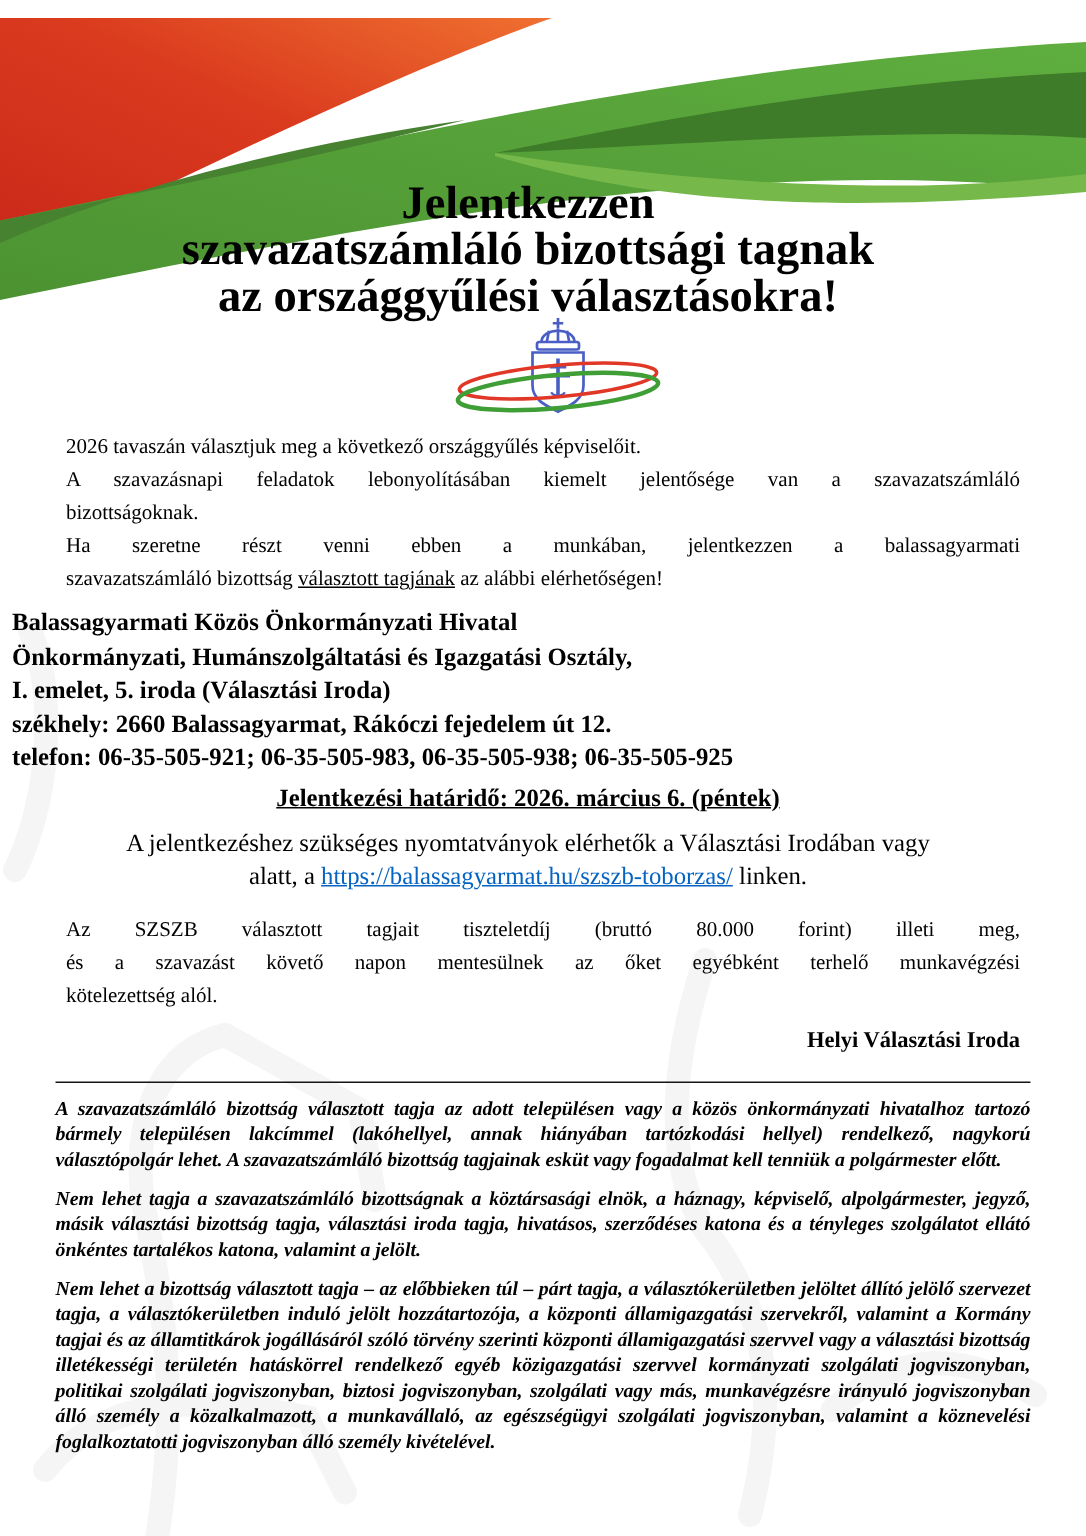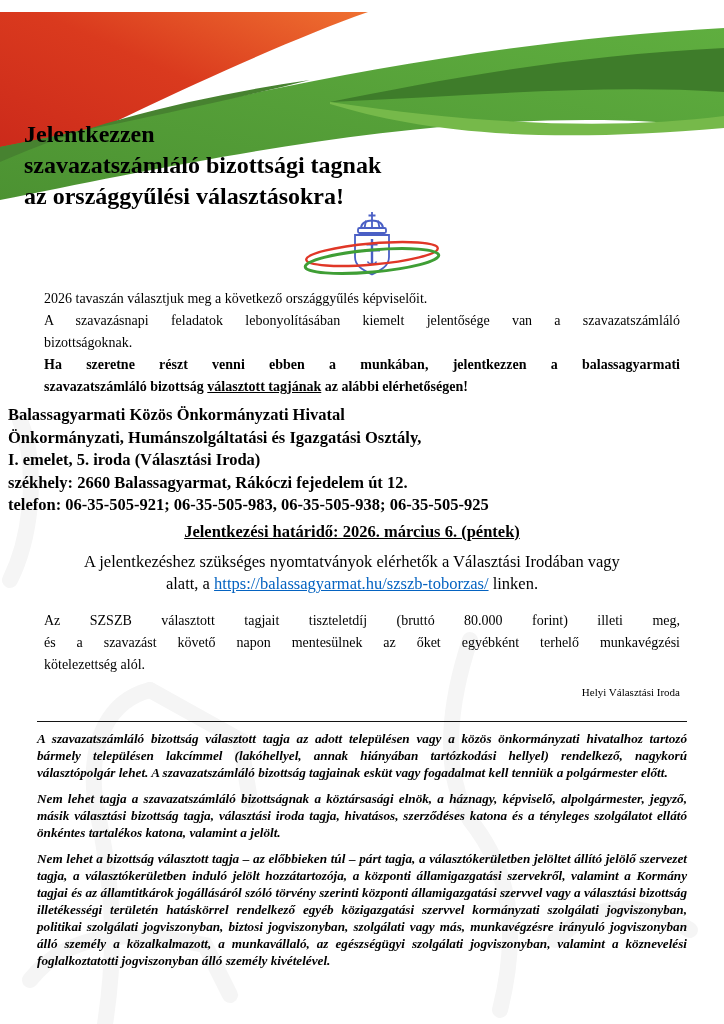--- a/index.html
+++ b/index.html
@@ -8,44 +8,44 @@
     background:#ffffff; overflow:hidden; color:#000;
     font-family:"Liberation Serif", serif;
   }
   svg { display:block; }
   .abs { position:absolute; }
   .watermark { top:0; left:0; z-index:0; }
   .header-graphic { top:0; left:0; z-index:1; }
   .content { z-index:2; }
 
   .title-block {
-    top:119px; left:24px; width:656px; 
-    font-size:24px; font-weight:bold; line-height:31px;
+    top:119px; left:24px; width:656px; text-align:center;
+    font-size:31px; font-weight:bold; line-height:31px;
   }
   .emblem { top:211px; left:302px; width:140px; height:80px; }
 
   .body-text { font-size:14px; line-height:22px; }
   .intro-block   { top:288px; left:44px; width:636px; }
   .comp-block    { top:610px; left:44px; width:636px; }
   .fjust    { text-align:justify; text-align-last:justify; }
-  .bold     { font-weight:bold; }
+  .bold     { font-weight:normal; }
   .ul       { text-decoration:underline; }
 
   .contact-block {
     top:404px; left:8px; width:656px; text-align:left;
     font-size:16.5px; font-weight:bold; line-height:22.5px;
   }
   .deadline-block {
     top:521px; left:24px; width:656px; text-align:center;
     font-size:16.5px; line-height:22.5px;
   }
   .deadline-heading { font-weight:bold; text-decoration:underline; margin-bottom:7px; }
   .doc-link { color:#0563C1; text-decoration:underline; cursor:pointer; }
 
-  .signature-block { top:686px; left:44px; width:636px; text-align:right; font-size:11px; }
+  .signature-block { top:686px; left:44px; width:636px; text-align:right; font-size:15px;font-weight:bold; }
 
   .divider { top:721px; left:37px; width:650px; border-top:1.4px solid #141414; height:0; }
 
   .fineprint-block {
     top:730px; left:37px; width:650px;
     font-size:13.2px; line-height:17px;
     font-style:italic; font-weight:bold; text-align:justify;
   }
   .fineprint-block p { margin:0 0 9px 0; }
 </style>

